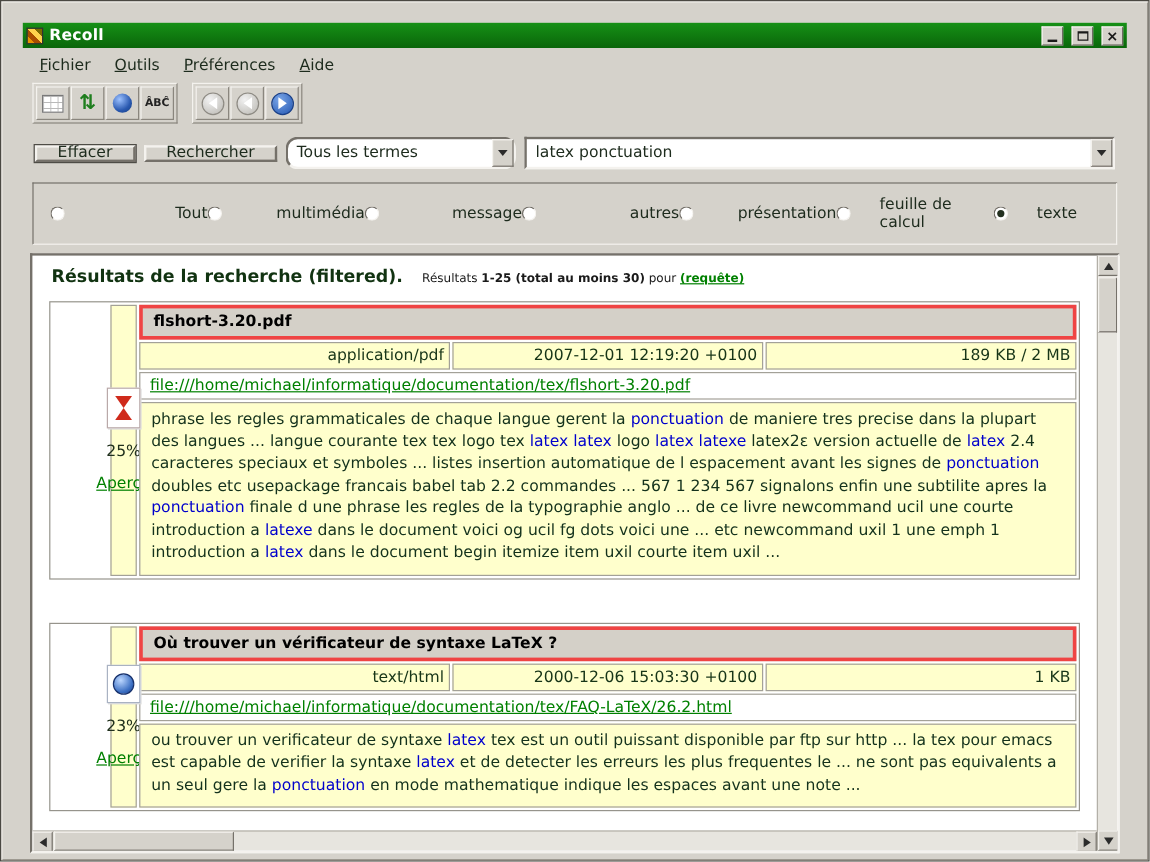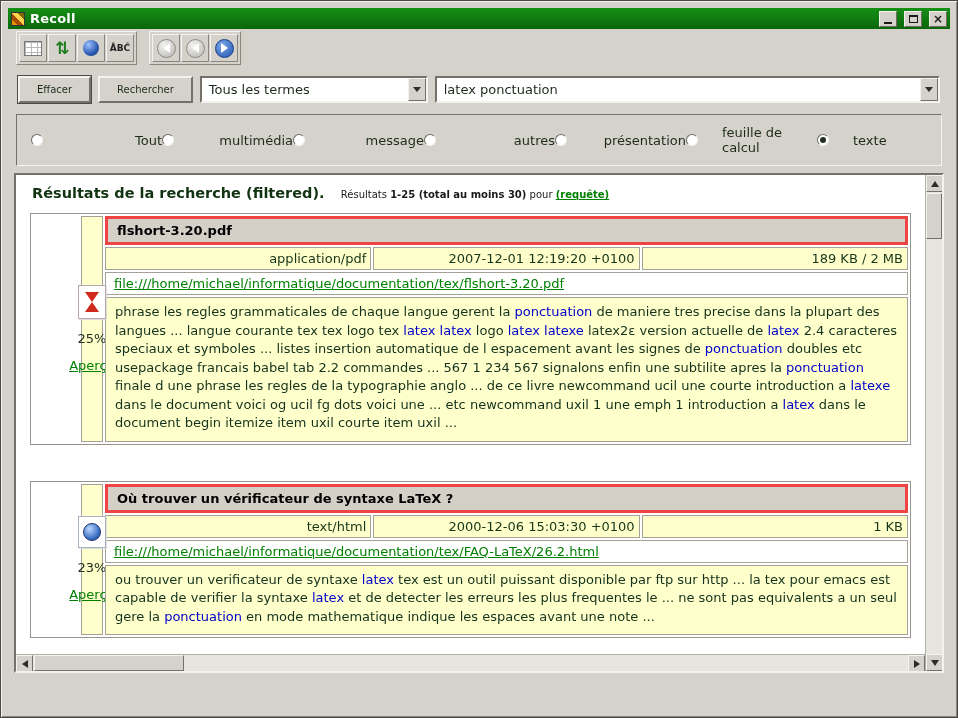--- a/index.html
+++ b/index.html
@@ -1,19 +1,19 @@
 <!DOCTYPE html>
 <html style="--titlebar: #169016; --titlebar_dark: #0a660a; --window_bg: #d5d2cb; --link: #008000; --highlight: #0000cc; --result_bg: #ffffcc; --header_row_bg: #d4d0c8;"><head>
 <meta charset="utf-8">
 <style>
   * { margin:0; padding:0; box-sizing:border-box; }
   body { width:958px; height:718px; font-family:"DejaVu Sans", sans-serif; font-size:13px; color:#1d2b1d; background:#8f8d86; overflow:hidden; }
 
   .window { width:958px; height:718px; background:var(--window_bg,#d5d2cb); border:1px solid #4a4842;
-    box-shadow: inset 1px 1px 0 #f4f2ee, inset -1px -1px 0 #8a867e; padding:7px; display:flex; flex-direction:column; }
+    box-shadow: inset 1px 1px 0 #f4f2ee, inset -1px -1px 0 #8a867e; padding:18px; display:flex; flex-direction:column; }
 
   
   .titlebar { height:21px; flex:none; background:linear-gradient(var(--titlebar,#169016), var(--titlebar_dark,#0a660a));
     display:flex; align-items:center; padding:0 3px; gap:5px; }
   .app-icon { width:14px; height:14px; flex:none; border:1px solid #333;
     background-image: linear-gradient(45deg, #e89400 25%, #a84d00 25%, #a84d00 50%, #ffd34d 50%, #ffd34d 75%, #7c6a00 75%); }
   .titlebar-title { color:#ffffff; font-weight:bold; flex:1; letter-spacing:.2px; }
   .tb-ctrl { width:18px; height:16px; flex:none; background:var(--window_bg,#d5d2cb); border:1px solid;
     border-color:#f4f2ee #6f6b64 #6f6b64 #f4f2ee; display:flex; align-items:center; justify-content:center; margin-left:2px; }
   .glyph-min { width:8px; height:2px; background:#1a1a1a; margin-top:8px; }
@@ -37,30 +37,30 @@
   .icon-sphere { width:16px; height:16px; border-radius:50%; background: radial-gradient(circle at 35% 30%, #9cc1ff, #2a59b0 60%, #123a7e); }
   .icon-spell { font-size:9px; font-weight:bold; color:#222; letter-spacing:0; }
   .nav-circle { width:19px; height:19px; border-radius:50%; display:flex; align-items:center; justify-content:center; }
   .nav-gray { background: radial-gradient(circle at 35% 30%, #f2f2f2, #b9b7b1); border:1px solid #8d8a83; }
   .nav-blue { background: radial-gradient(circle at 35% 30%, #7aa6e8, #2255b0); border:1px solid #1a3f86; }
   .tri-left  { width:0; height:0; border-top:5px solid transparent; border-bottom:5px solid transparent; border-right:7px solid #fff; }
   .tri-right { width:0; height:0; border-top:5px solid transparent; border-bottom:5px solid transparent; border-left:7px solid #fff; }
 
   
   .search-row { display:flex; gap:7px; padding:6px 10px 4px; align-items:center; flex:none; }
-  .push-btn { height:27px; padding:0 17px; background:var(--window_bg,#d5d2cb); border:2px solid;
-    border-color:#f4f2ee #75716a #75716a #f4f2ee; font-size:10px; color:#1d2b1d; display:flex; align-items:center; }
+  .push-btn { height:14px; padding:0 17px; background:var(--window_bg,#d5d2cb); border:2px solid;
+    border-color:#f4f2ee #75716a #75716a #f4f2ee; font-size:13px; color:#1d2b1d; display:flex; align-items:center; }
   .push-btn.default { outline:1px solid #4e4c46; }
   .combo { height:27px; background:#ffffff; border:2px solid; border-color:#75716a #f4f2ee #f4f2ee #75716a;
     display:flex; align-items:stretch; }
   .combo-text { flex:1; display:flex; align-items:center; padding:0 7px; white-space:nowrap; overflow:hidden; }
   .combo-arrow { width:18px; flex:none; background:var(--window_bg,#d5d2cb); border:1px solid;
     border-color:#f4f2ee #75716a #75716a #f4f2ee; display:flex; align-items:center; justify-content:center; }
   .arrow-down { width:0; height:0; border-left:4px solid transparent; border-right:4px solid transparent; border-top:5px solid #2b2b2b; }
-  .combo-mode { width:228px; flex:none; }
+  .combo-mode { width:192px; flex:none;border-radius:10px; }
   .combo-query { flex:1; }
   .combo-query input { flex:1; border:none; outline:none; font:inherit; color:inherit; padding:0 7px; background:transparent; }
 
   
   .filter-panel { margin:7px 8px 7px; border:1px solid; border-color:#75716a #f4f2ee #f4f2ee #75716a;
     padding:10px 4px 10px 14px; display:flex; align-items:center; flex:none; }
   .radio-option { display:flex; align-items:center; gap:24px; width:131px;justify-content:space-between; }
   .radio-option:last-child { width:auto; }
   .radio-circle { width:12px; height:12px; flex:none; border-radius:50%; background:#fff; border:1px solid;
     border-color:#6f6b64 #f4f2ee #f4f2ee #6f6b64; position:relative; }
@@ -130,20 +130,26 @@
         <div class="glyph-min"></div>
       </div>
     <div class="tb-ctrl">
         <div class="glyph-max"></div>
       </div>
     <div class="tb-ctrl">
         <span class="glyph-close">×</span>
       </div>
   </div>
 
+  <div class="menubar">
+    <span class="menu-item">Fichier</span>
+    <span class="menu-item">Outils</span>
+    <span class="menu-item">Préférences</span>
+    <span class="menu-item">Aide</span>
+  </div>
 
   <div class="toolbar">
     <div class="tb-group">
       <div class="tool-btn">
           <div class="icon-table"></div>
         </div>
       <div class="tool-btn">
           <span class="icon-refresh">⇅</span>
         </div>
       <div class="tool-btn">

